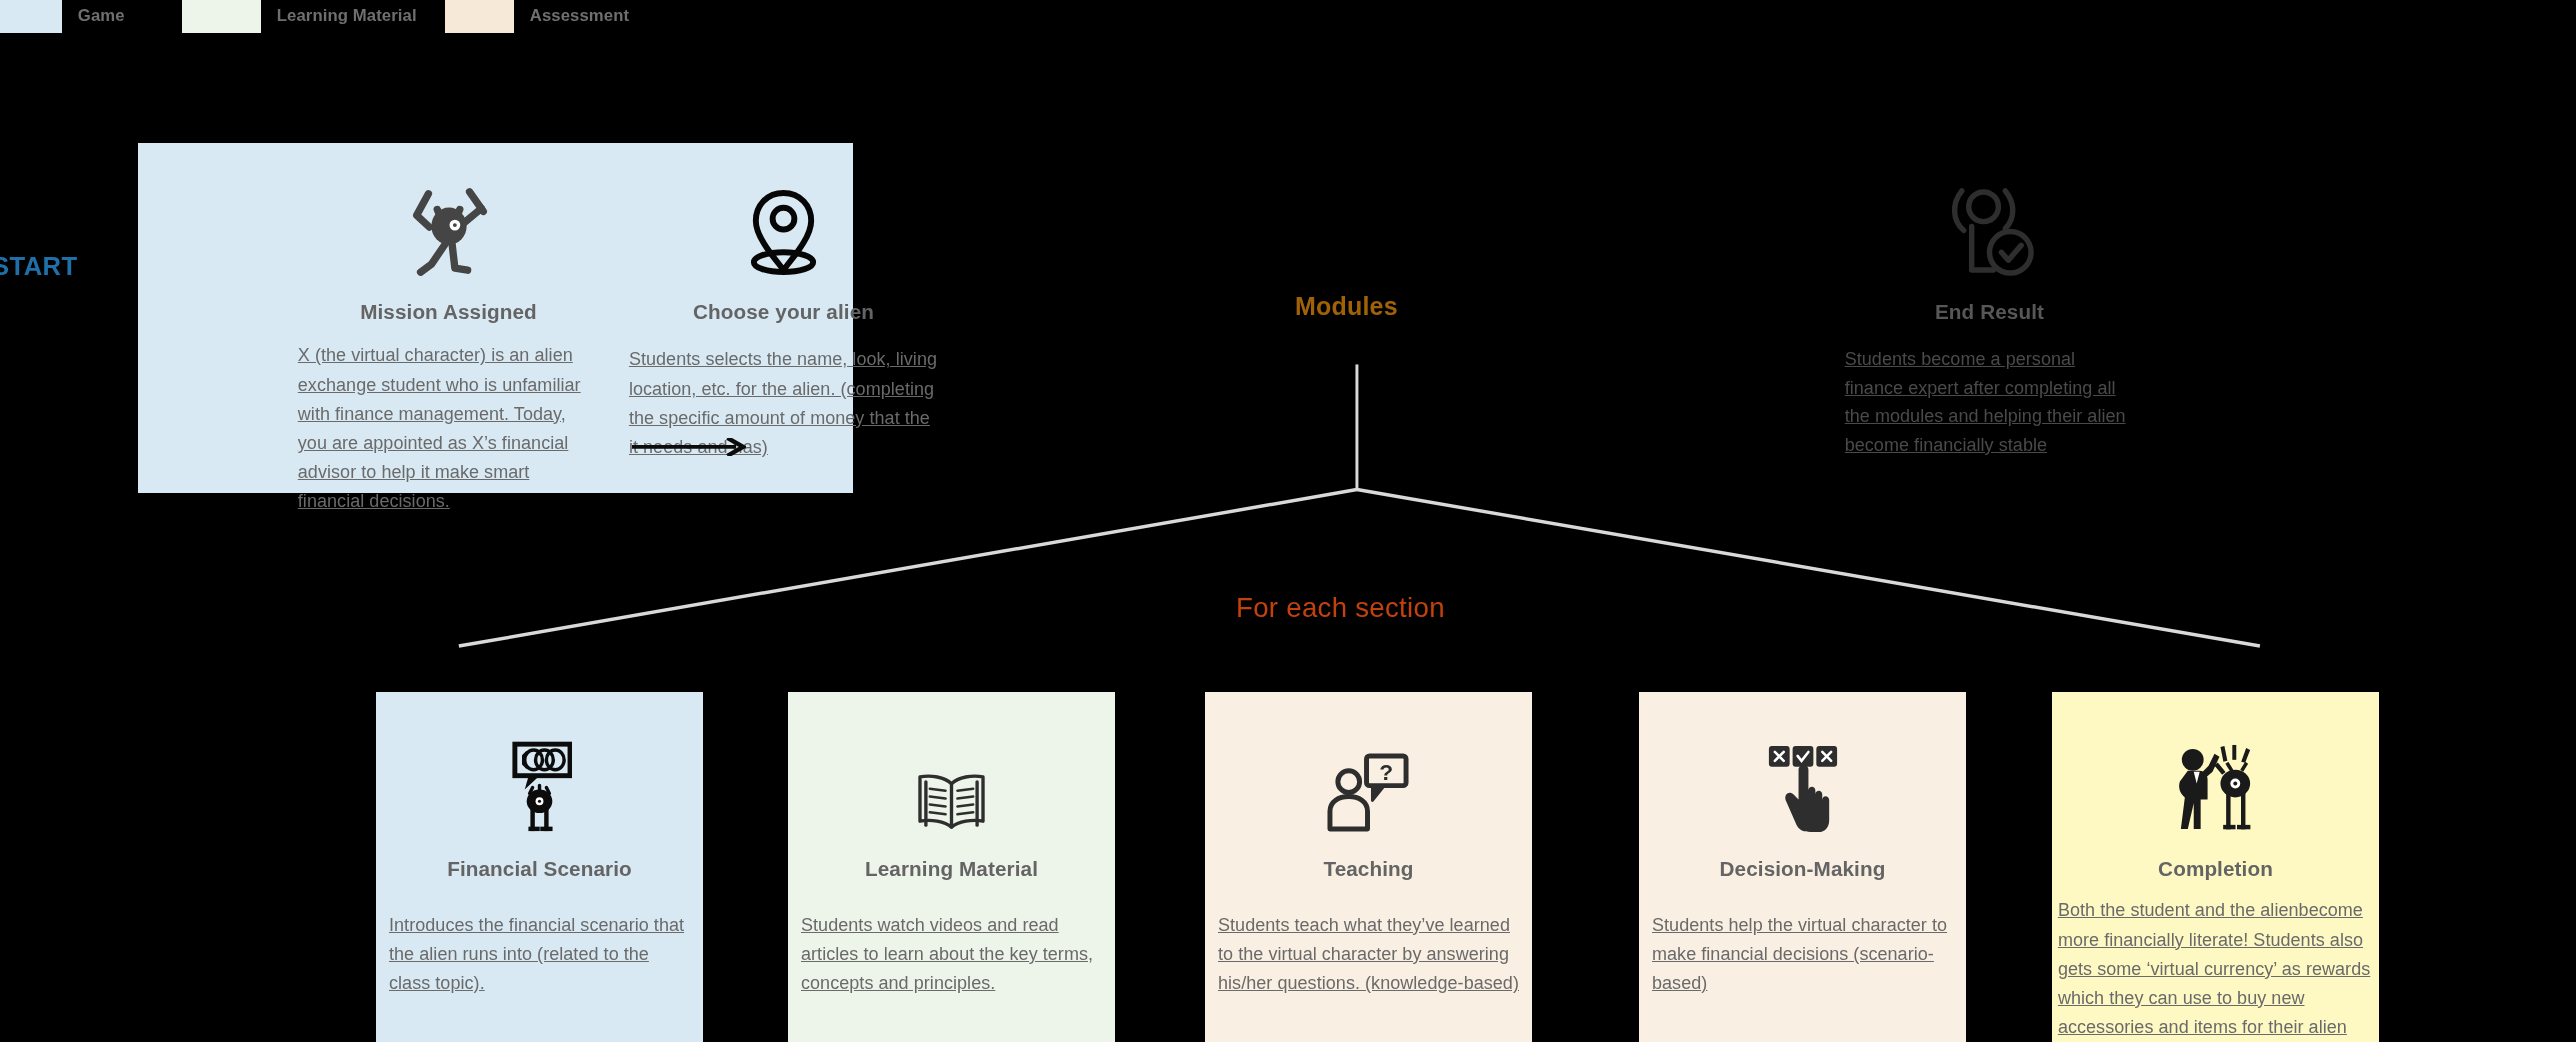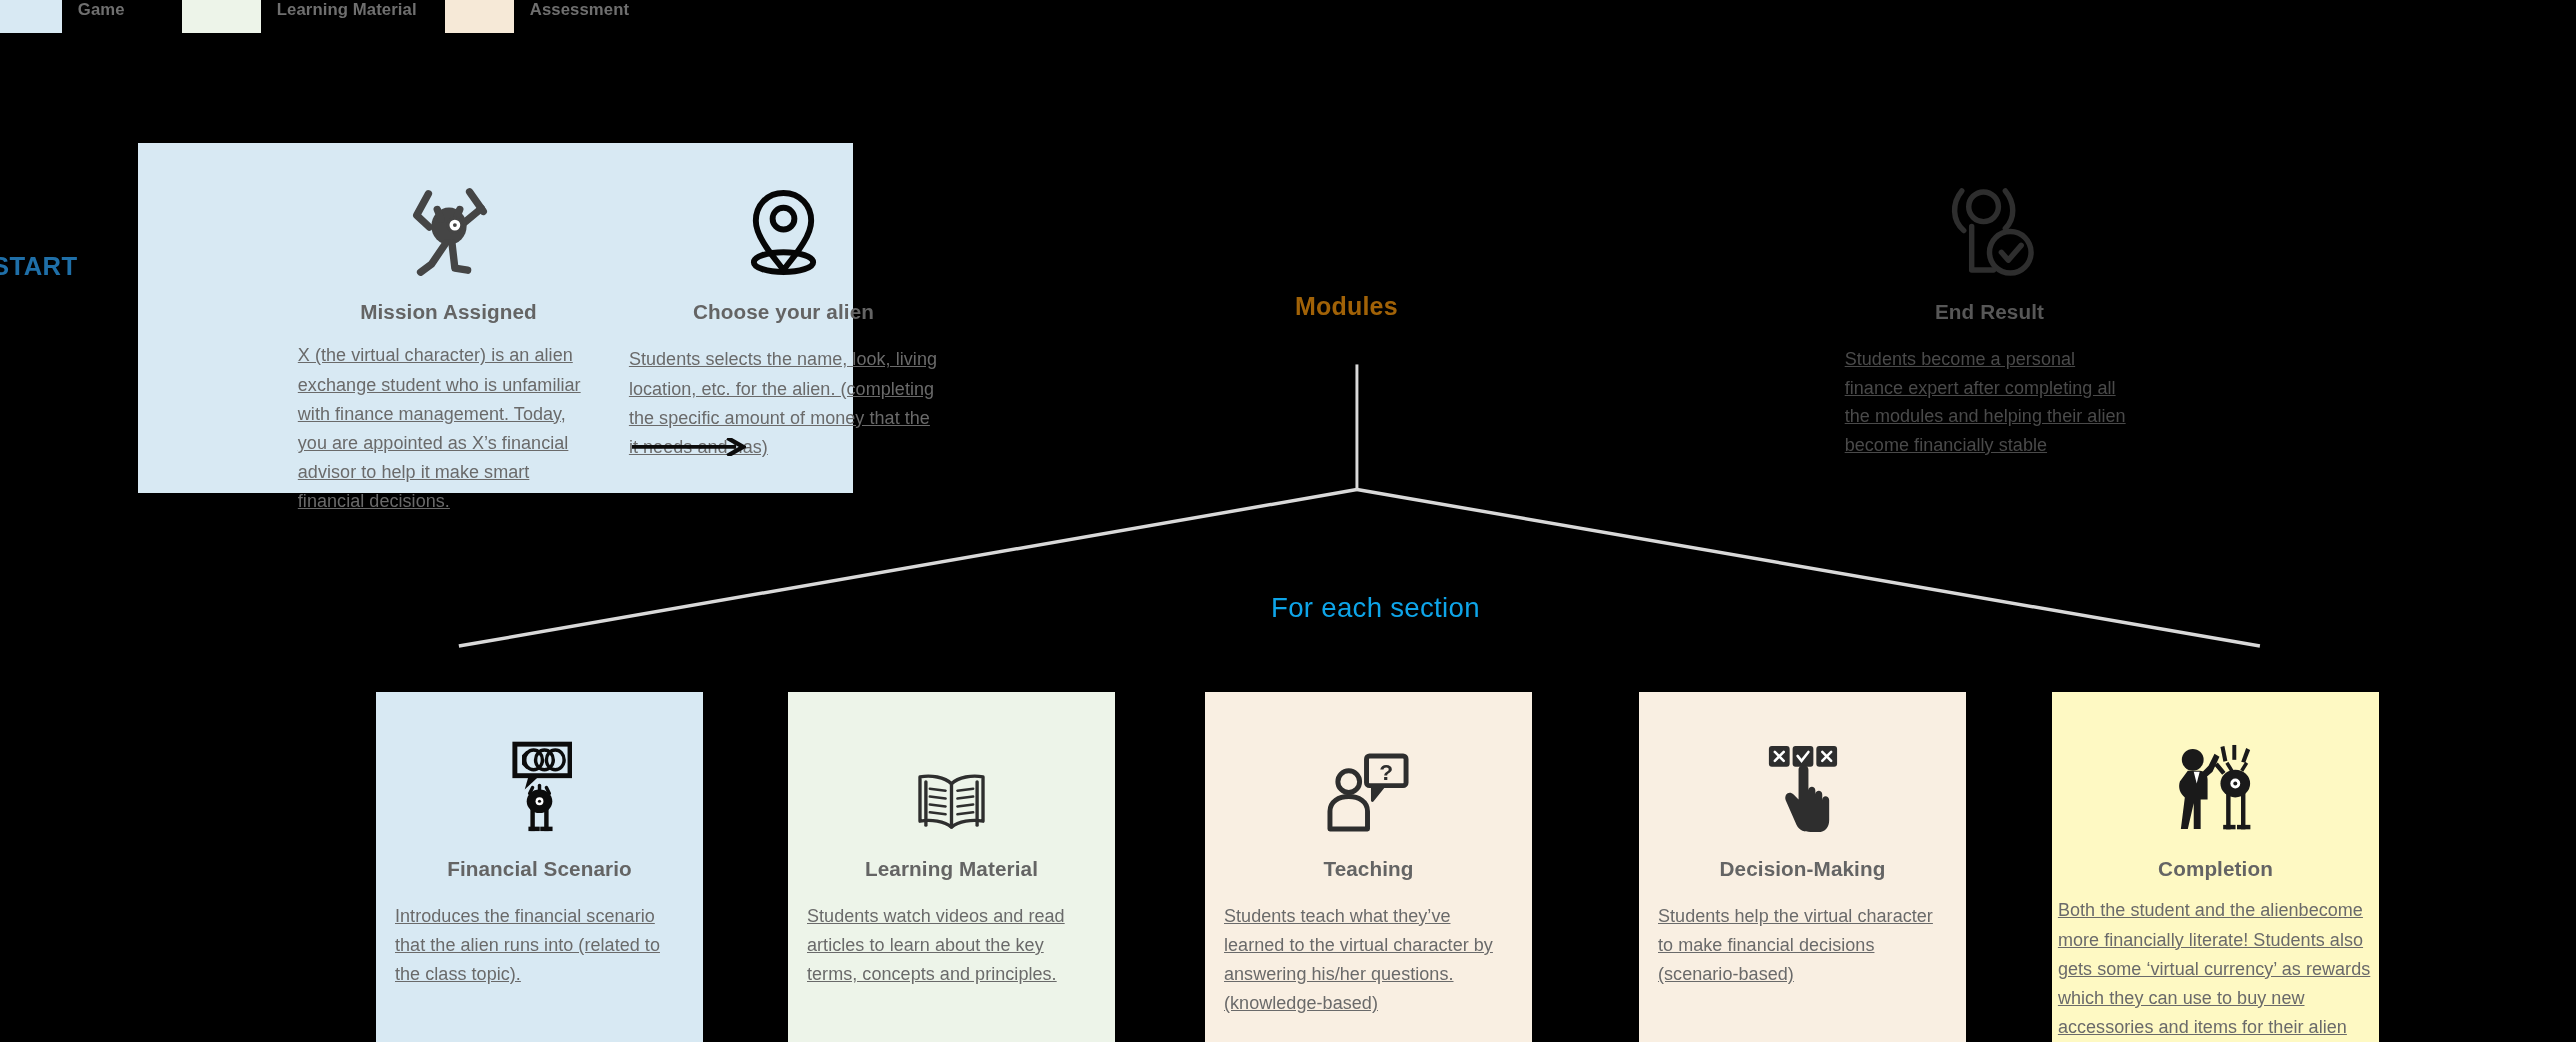--- a/index.html
+++ b/index.html
@@ -6,21 +6,21 @@
   html,body { background:#000; }
   body {
     width:2576px; height:1043px;
     position:relative; overflow:hidden;
     font-family:"Liberation Sans", sans-serif;
     -webkit-font-smoothing:antialiased;
   }
 
   
   #legend { position:absolute; left:0; top:0; height:32.5px; width:100%; }
-  .legend-item { position:absolute; top:0; height:32.5px; display:flex; }
+  .legend-item { position:absolute; top:0; height:32.5px; display:flex; align-items:center; }
   .legend-swatch { height:32.5px; }
   .legend-label {
     color:#6f6f6f; font-size:16.7px; font-weight:bold;
     margin-left:15.8px; white-space:nowrap; letter-spacing:0.1px;
   }
 
   
   #start-label {
     position:absolute; left:-7.9px; top:252px;
     color:#1f6fa8; font-size:25.6px; font-weight:bold; letter-spacing:0.4px;
@@ -57,28 +57,28 @@
   }
   #node-end { position:absolute; left:1827px; top:182px; width:325px; }
   #node-end .node-title { color:#575757; }
   #node-end .node-body  { color:#4a4a4a; }
 
   
   #connectors { position:absolute; left:0; top:0; width:2576px; height:1043px; pointer-events:none; }
 
   #for-each-section {
     position:absolute; left:1236px; top:592px;
-    color:#0ea5e9; font-size:27.6px; font-weight:normal; letter-spacing:0.3px;margin-left:35px;
+    color:#c2410c; font-size:27.6px; font-weight:normal; letter-spacing:0.3px;
   }
 
   
   .sec-card { position:absolute; top:692px; width:327px; height:351px; }
   .sec-card .icon-wrap { height:106px; margin-top:37px; }
   .sec-card .node-title { margin-top:21.7px; }
-  .sec-card .node-body  { margin-top:21px; padding:0 19px; }
+  .sec-card .node-body  { margin-top:30px; padding:0 13px; }
 </style>
 </head>
 <body>
 
 <div id="legend">
   <div class="legend-item" style="left:0px;">
     <div class="legend-swatch" style="width:62px;background:#d8e9f3;"></div>
     <span class="legend-label">Game</span>
   </div>
   <div class="legend-item" style="left:182px;">

